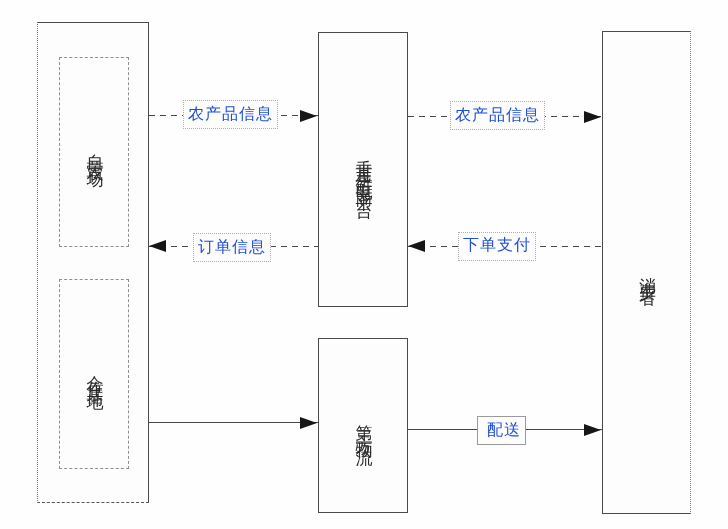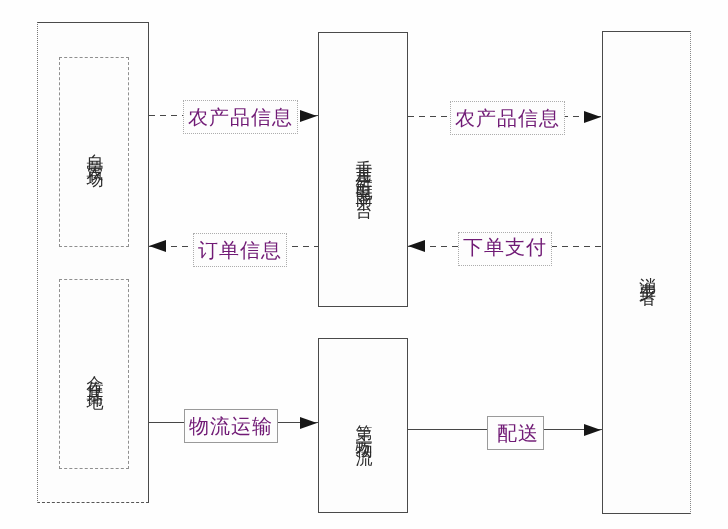--- a/index.html
+++ b/index.html
@@ -77,26 +77,26 @@
     width: 0; height: 0;
     border-top: 6px solid transparent;
     border-bottom: 6px solid transparent;
   }
   .arrowhead.right { border-left: 17px solid #161616; }
   .arrowhead.left  { border-right: 17px solid #161616; }
   
   .edge-label {
     position: absolute;
     background: #fdfdfd;
-    font-size: 20px;
+    font-size: 16px;
     line-height: 1.3;
     letter-spacing: 1px;
     padding: 3px 4px;
     white-space: nowrap;
-    color: #701a75;
+    color: #1d4ed8;
   }
   .edge-label.on-dashed { border: 1px dotted #adadad; }
   .edge-label.on-solid  { border: 1px solid #9a9a9a; }
 </style>
 </head>
 <body>
 
 <div class="canvas">
 
   <div class="node node-outer-left"></div>
@@ -130,19 +130,18 @@
   <div class="edge-line dashed" style="left:408px; top:246px; width:194px;"></div>
   <div class="arrowhead left" style="left:408px; top:240px;"></div>
   <div class="edge-label on-dashed" style="left:458px; top:232px;font-family:Liberation Mono, monospace;">下单支付</div>
 
   <div class="edge-line dashed" style="left:149px; top:246px; width:169px;"></div>
   <div class="arrowhead left" style="left:149px; top:240px;"></div>
   <div class="edge-label on-dashed" style="left:193px; top:233px;">订单信息</div>
 
   <div class="edge-line solid" style="left:149px; top:422px; width:169px;"></div>
   <div class="arrowhead right" style="left:300px; top:417px;"></div>
-  <div class="edge-label on-solid" style="left:184px; top:409px;">物流运输</div>
 
   <div class="edge-line solid" style="left:408px; top:429px; width:194px;"></div>
   <div class="arrowhead right" style="left:584px; top:424px;"></div>
-  <div class="edge-label on-solid" style="left:487px; top:416px;padding-left:9px;">配送</div>
+  <div class="edge-label on-solid" style="left:477px; top:416px;padding-left:9px;">配送</div>
 
 </div>
 
 </body></html>

